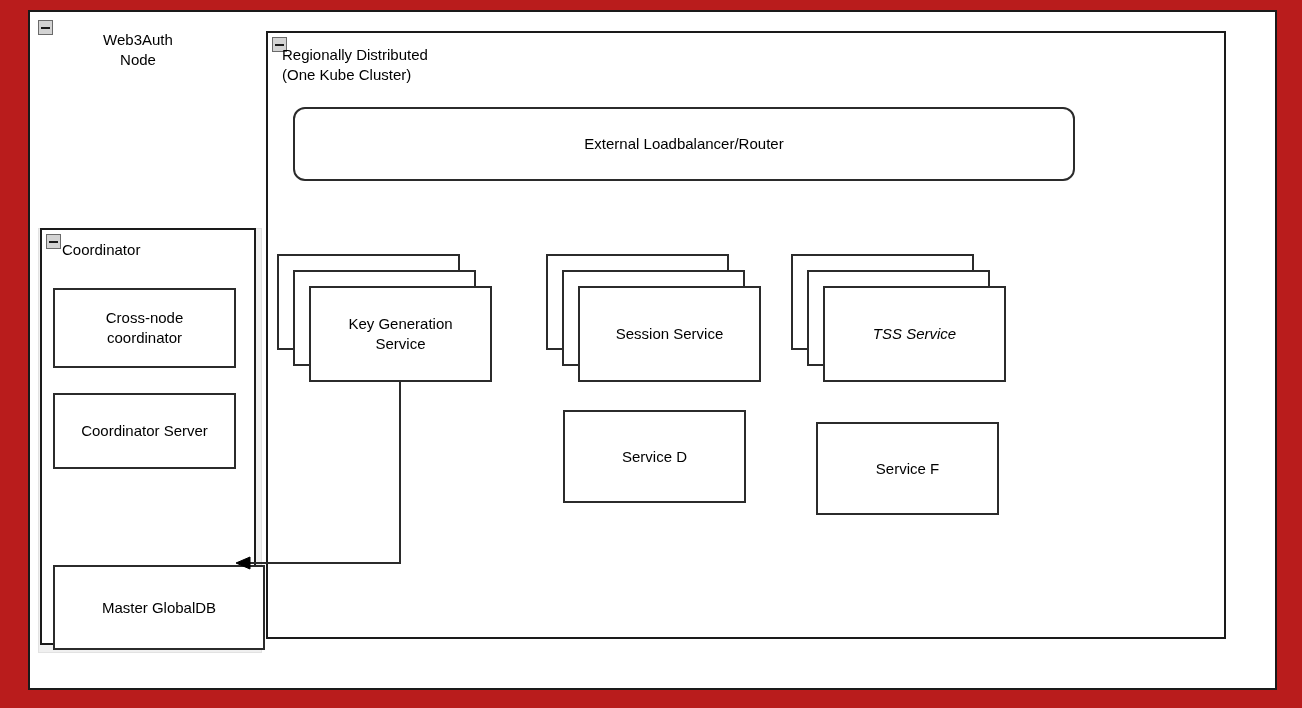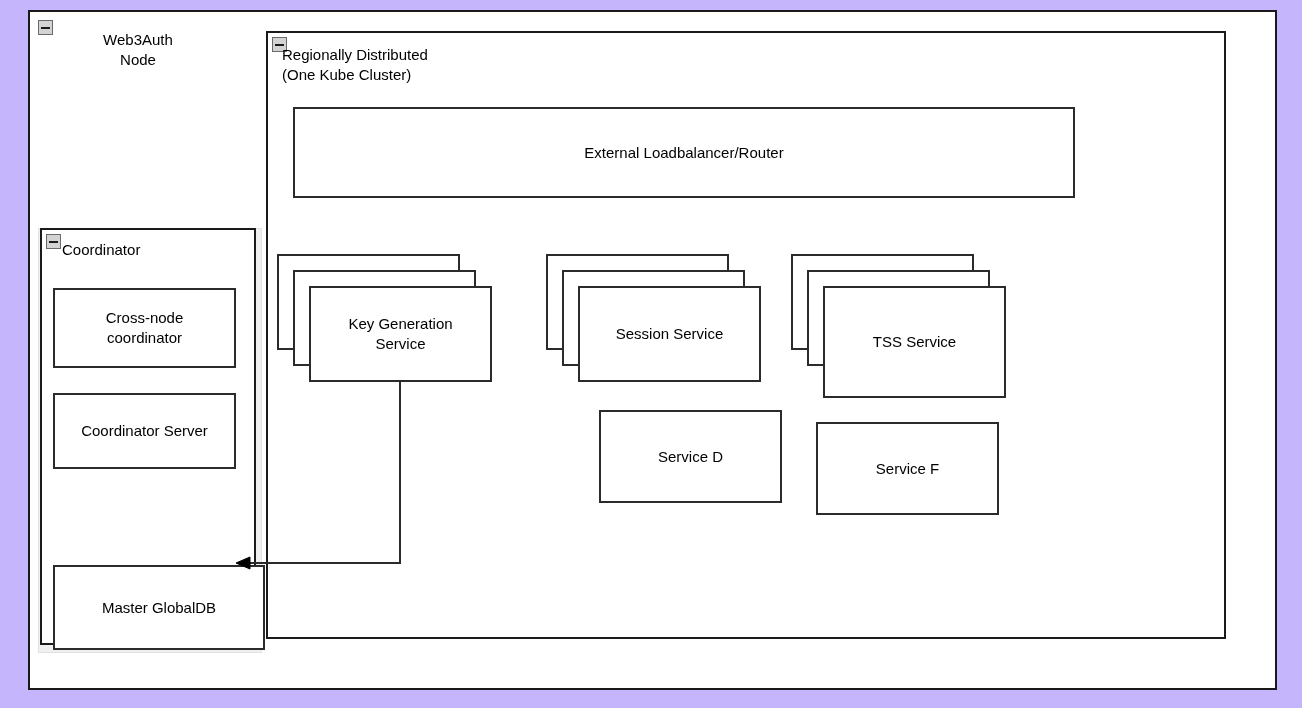--- a/index.html
+++ b/index.html
@@ -9,21 +9,21 @@
     background: #ffffff;
   }
   body {
     font-family: "Liberation Sans", "DejaVu Sans", sans-serif;
     color: #000000;
   }
   #canvas {
     position: relative;
     width: 1302px;
     height: 708px;
-    background: #c4b5fd;
+    background: #b91c1c;
     overflow: hidden;
   }
 
   
   .box {
     position: absolute;
     background: #ffffff;
     border: 2px solid #2b2b2b;
     box-sizing: border-box;
   }
@@ -121,21 +121,21 @@
   <div class="frame-title" style="left:48px; top:30px; width:180px;">Web3Auth
 Node</div>
 
   <div class="frame" style="left:266px; top:31px; width:960px; height:608px;"></div>
 
   <div class="collapse-icon" style="left:272px; top:37px;"></div>
 
   <div class="frame-title" style="left:282px; top:45px; width:340px; text-align:left;">Regionally Distributed
 (One Kube Cluster)</div>
 
-  <div class="box" style="left:293px; top:107px; width:782px; height:91px;">
+  <div class="box" style="left:293px; top:107px; width:782px; height:74px;border-radius:12px;">
     <span class="node-label">External Loadbalancer/Router</span>
   </div>
 
   <div class="stack" style="left:277px; top:254px; width:173px; height:128px;">
     <div class="card" style="left:0px;  top:0px;  width:183px; height:96px;"></div>
     <div class="card" style="left:16px; top:16px; width:183px; height:96px;"></div>
     <div class="card" style="left:32px; top:32px; width:183px; height:96px;">
       <span class="node-label">Key Generation
 Service</span>
     </div>
@@ -145,26 +145,26 @@
     <div class="card" style="left:0px;  top:0px;  width:183px; height:96px;"></div>
     <div class="card" style="left:16px; top:16px; width:183px; height:96px;"></div>
     <div class="card" style="left:32px; top:32px; width:183px; height:96px;">
       <span class="node-label">Session Service</span>
     </div>
   </div>
 
   <div class="stack" style="left:791px; top:254px; width:215px; height:128px;">
     <div class="card" style="left:0px;  top:0px;  width:183px; height:96px;"></div>
     <div class="card" style="left:16px; top:16px; width:183px; height:96px;"></div>
-    <div class="card" style="left:32px; top:32px; width:183px; height:112px;">
+    <div class="card" style="left:32px; top:32px; width:183px; height:96px;font-style:italic;">
       <span class="node-label">TSS Service</span>
     </div>
   </div>
 
-  <div class="box" style="left:563px; top:410px; width:183px; height:93px;margin-left:36px;">
+  <div class="box" style="left:563px; top:410px; width:183px; height:93px;">
     <span class="node-label">Service D</span>
   </div>
 
   <div class="box" style="left:816px; top:422px; width:183px; height:93px;">
     <span class="node-label">Service F</span>
   </div>
 
   <div class="panel-shadow" style="left:38px; top:228px; width:224px; height:425px;"></div>
 
   <div class="frame" style="left:40px; top:228px; width:216px; height:417px;"></div>

